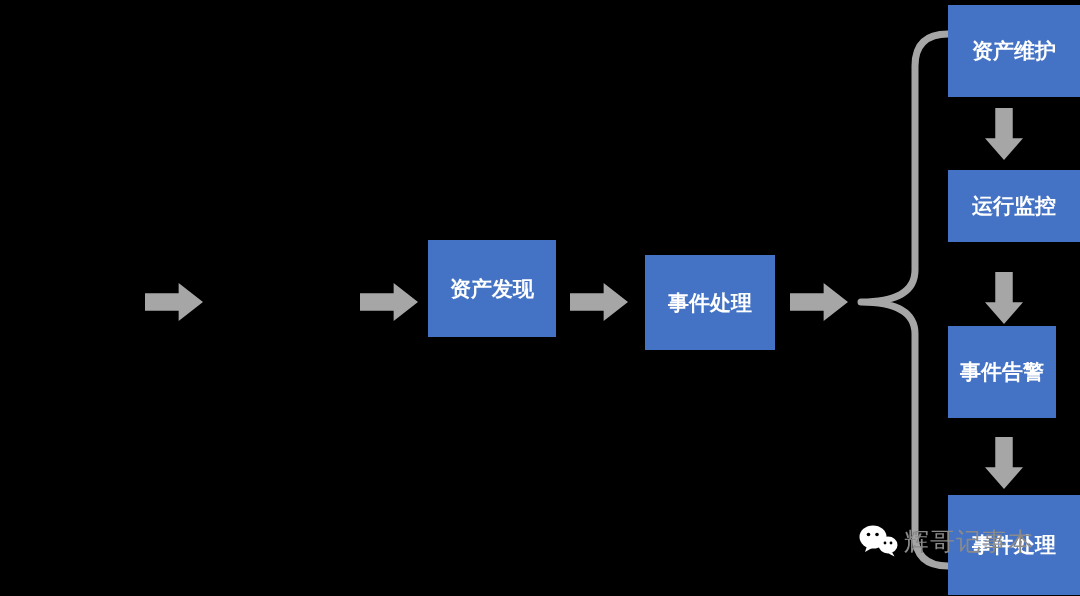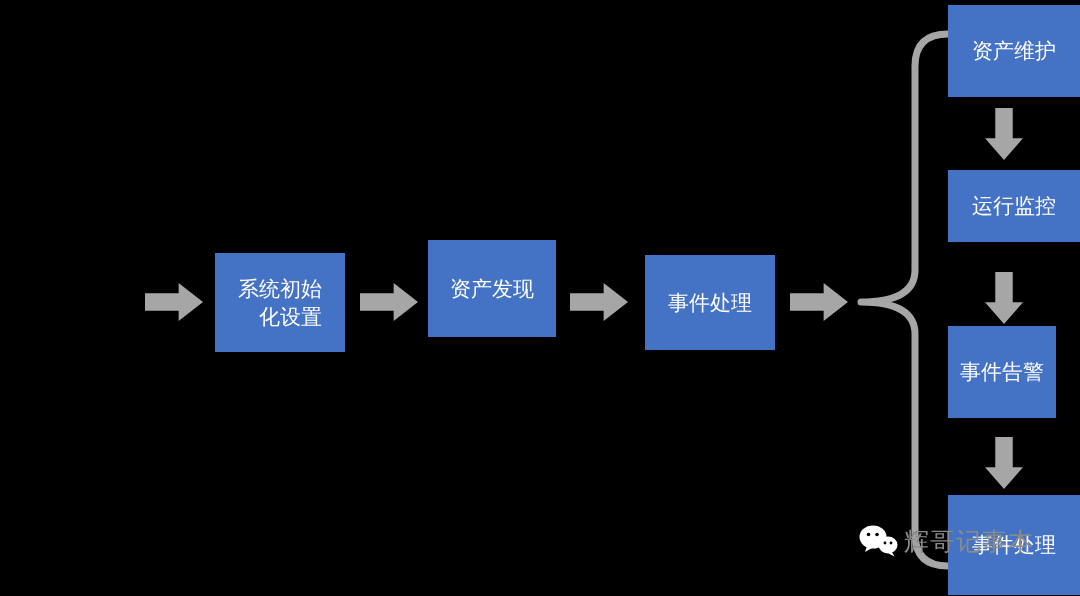--- a/index.html
+++ b/index.html
@@ -20,23 +20,24 @@
     background: var(--background);
     overflow: hidden;
   }
   .box {
     position: absolute;
     background: var(--box_fill);
     color: var(--box_text);
     display: flex;
     align-items: center;
     justify-content: center;
-    text-align: right;
+    text-align: left;
     font-size: 21px;
     line-height: 1.3;
+    font-weight: bold;
   }
   .box span { white-space: pre-line; }
   .arrow-right {
     position: absolute;
     background: var(--arrow_fill);
     clip-path: polygon(0 27%, 58% 27%, 58% 0, 100% 50%, 58% 100%, 58% 73%, 0 73%);
   }
   .arrow-down {
     position: absolute;
     background: var(--arrow_fill);
@@ -60,24 +61,20 @@
   }
 </style>
 </head>
 <body>
 
 <div class="canvas">
 
 
   <div class="arrow-right" style="left:145px; top:283px; width:58px; height:38px"></div>
 
-  <div class="box" style="left:215px; top:253px; width:130px; height:99px">
-    <span>系统初始
-化设置</span>
-  </div>
 
   <div class="arrow-right" style="left:360px; top:283px; width:58px; height:38px"></div>
 
   <div class="box" style="left:428px; top:240px; width:128px; height:97px">
     <span>资产发现</span>
   </div>
 
   <div class="arrow-right" style="left:570px; top:283px; width:58px; height:38px"></div>
 
   <div class="box" style="left:645px; top:255px; width:130px; height:95px">

